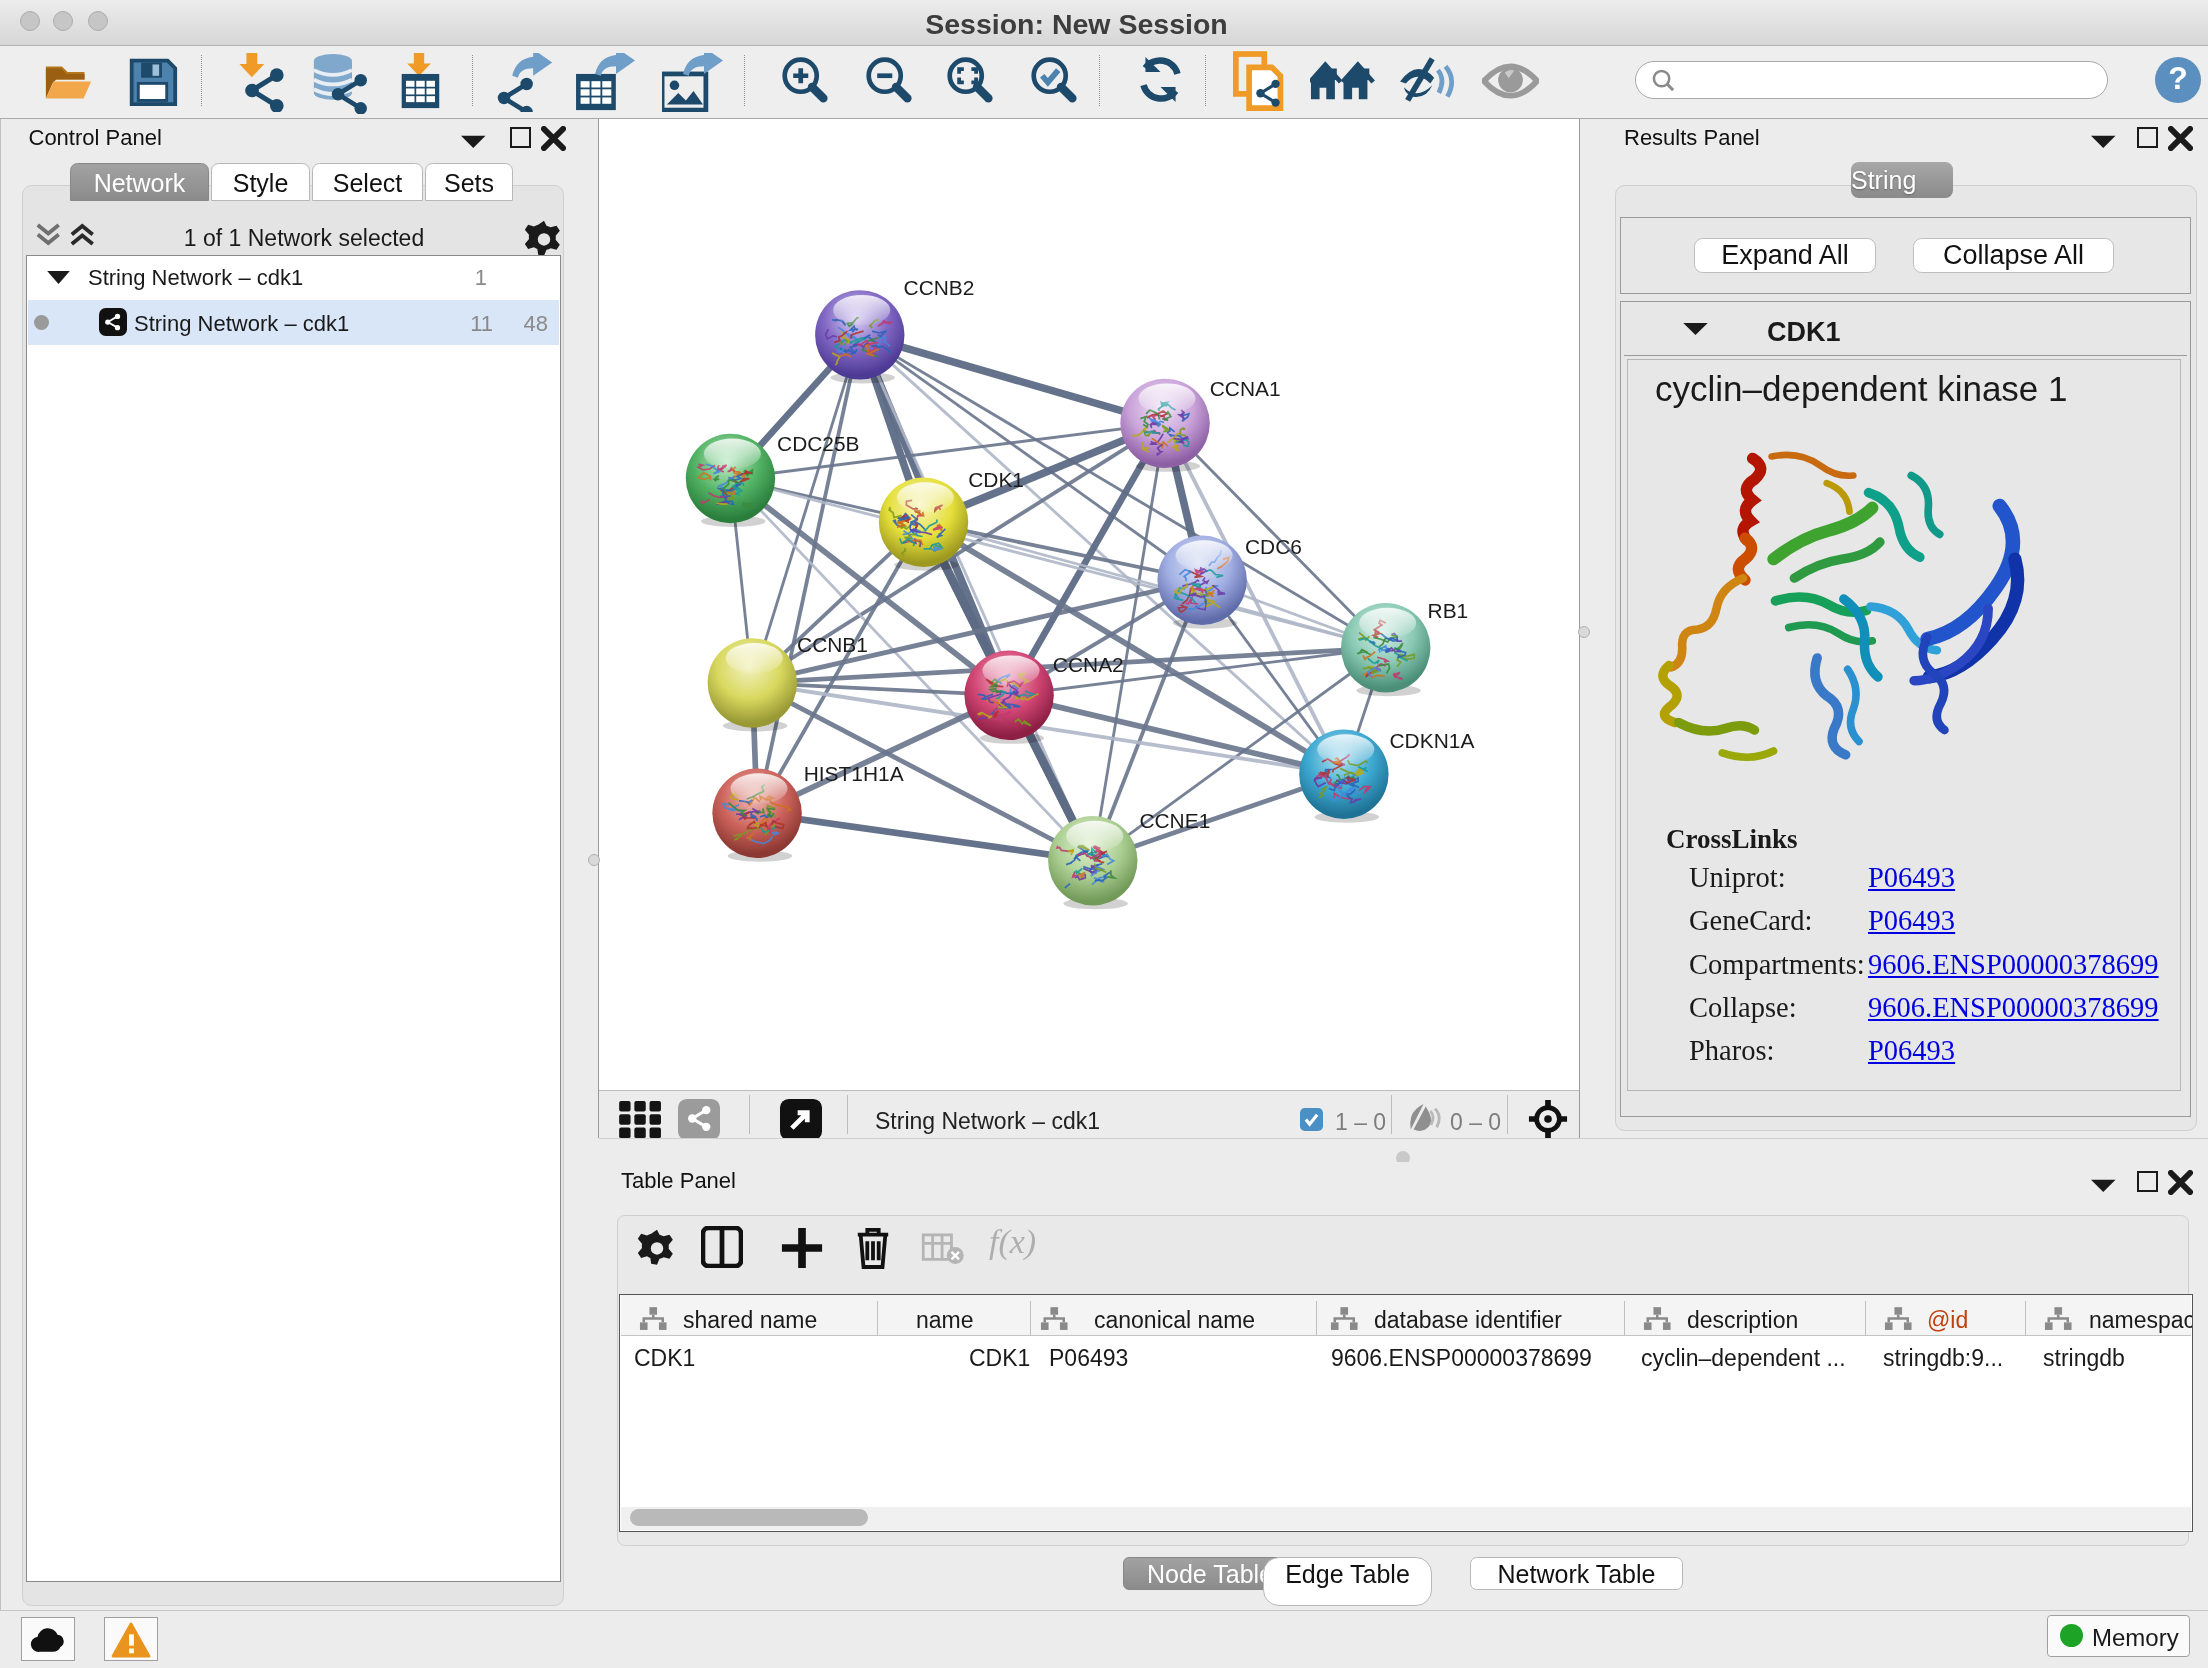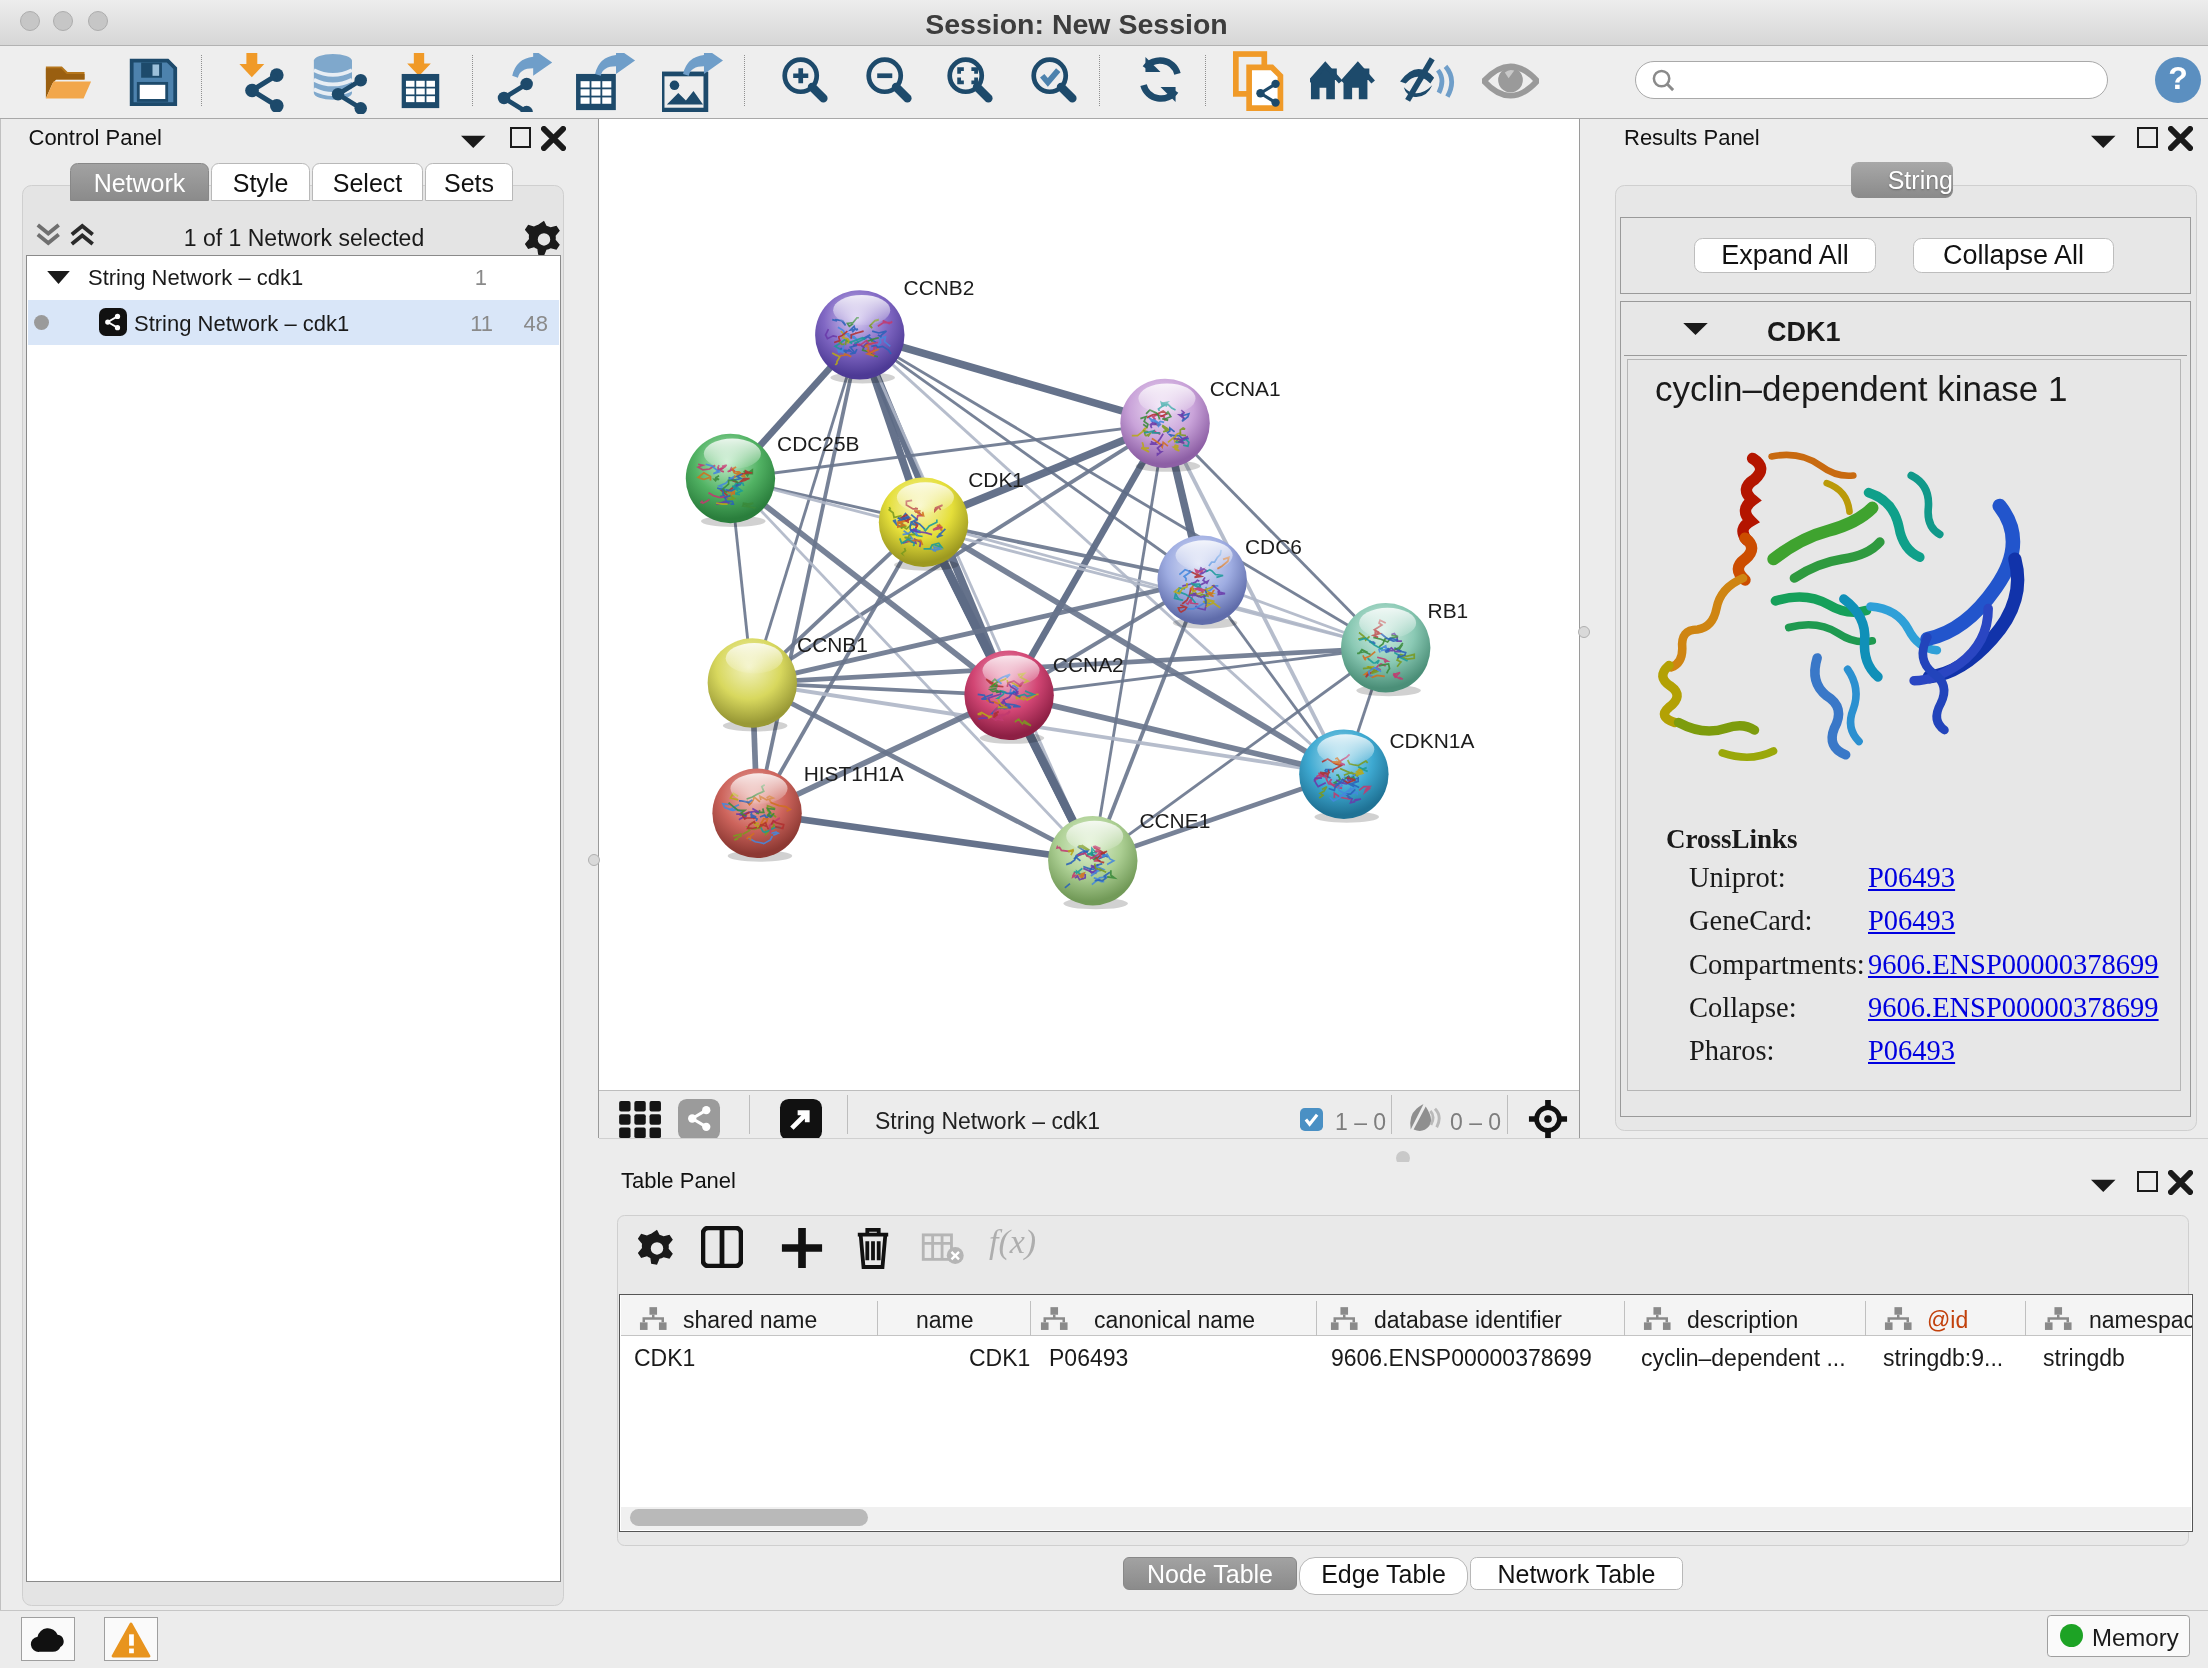--- a/index.html
+++ b/index.html
@@ -836,21 +836,21 @@
 <div class="abs" style="left:1580px;top:119px;width:629px;height:1019px;background:#ececec"></div>
 <div class="abs panelbar" style="left:1624px;top:125px">Results Panel</div>
 <svg class="abs" style="left:2089px;top:133px" width="28.5" height="17" viewBox="0 0 30 18">
     <path d="M2 3 h26 l-13 13 z" fill="#1a1a1a"></path>
   </svg>
 <div class="abs" style="left:2137px;top:127px;width:21px;height:21px;border:2.9px solid #1a1a1a"></div>
 <svg class="abs" style="left:2168px;top:126px" width="25" height="25" viewBox="0 0 26 26">
     <path d="M3 3 L23 23 M23 3 L3 23" stroke="#1a1a1a" stroke-width="6" stroke-linecap="round"></path>
   </svg>
 <div class="abs" style="left:1615px;top:185px;width:582px;height:946px;background:#e7e7e7;border:1px solid #cfcfcf;border-radius:9.5px"></div>
-<div class="abs" style="left:1851px;top:162px;width:102px;height:36px;background:linear-gradient(#a8a8a8,#8a8a8a);border-radius:7.6px;color:#fff;text-align:right;font-size:25px;line-height:36px;text-shadow:0 1px 1.9px #666">String</div>
+<div class="abs" style="left:1851px;top:162px;width:102px;height:36px;background:linear-gradient(#a8a8a8,#8a8a8a);border-radius:7.6px;color:#fff;text-align:left;font-size:25px;line-height:36px;text-shadow:0 1px 1.9px #666">String</div>
 <div class="abs" style="left:1620px;top:217px;width:571px;height:77px;border:1.9px solid #9a9a9a"></div>
 <div class="abs btn" style="left:1694px;top:238px;width:182px;height:35px;line-height:33px">Expand All</div>
 <div class="abs btn" style="left:1913px;top:238px;width:201px;height:35px;line-height:33px">Collapse All</div>
 <div class="abs" style="left:1620px;top:301px;width:571px;height:816px;border:1.9px solid #9a9a9a"></div>
 <svg class="abs" style="left:1682px;top:321px" width="27" height="16" viewBox="0 0 28 17">
     <path d="M1 2 h26 l-13 13 z" fill="#1a1a1a"></path>
   </svg>
 <div class="abs" style="left:1767px;top:317px;font-size:27px;font-weight:bold">CDK1</div>
 <div class="abs" style="left:1624px;top:355px;width:563px;height:1px;background:#9a9a9a"></div>
 <div class="abs" style="left:1627px;top:359px;width:554px;height:732px;border:1px solid #b5b5b5"></div>
@@ -1003,21 +1003,21 @@
 <div class="abs" style="left:969px;top:1345px;font-size:23px">CDK1</div>
 <div class="abs" style="left:1049px;top:1345px;font-size:23px">P06493</div>
 <div class="abs" style="left:1331px;top:1345px;font-size:23px">9606.ENSP00000378699</div>
 <div class="abs" style="left:1641px;top:1345px;font-size:23px">cyclin–dependent ...</div>
 <div class="abs" style="left:1883px;top:1345px;font-size:23px">stringdb:9...</div>
 <div class="abs" style="left:2043px;top:1345px;font-size:23px">stringdb</div>
 <div class="abs" style="left:621px;top:1507px;width:1570px;height:23px;background:#f0f0f0"></div>
 <div class="abs" style="left:630px;top:1509px;width:238px;height:17px;background:#b9b9b9;border-radius:8.6px"></div>
 
 <div class="abs tab tabsel" style="left:1123px;top:1557px;width:174px;height:33px;line-height:33px;border-radius:6px">Node Table</div>
-<div class="abs tab" style="left:1299px;top:1557px;width:169px;height:38px;line-height:33px;border-radius:16px">Edge Table</div>
+<div class="abs tab" style="left:1263px;top:1557px;width:169px;height:49px;line-height:33px;border-radius:16px">Edge Table</div>
 <div class="abs tab" style="left:1470px;top:1557px;width:213px;height:33px;line-height:33px;border-radius:6.7px">Network Table</div>
 
 <div class="abs" style="left:0;top:1610px;width:2208px;height:58px;background:#ececec;border-top:1px solid #c6c6c6"></div>
 <div class="abs" style="left:21px;top:1617px;width:54px;height:44px;background:#fafafa;border:1.9px solid #9f9f9f"></div>
 <svg class="abs" style="left:29.5px;top:1627px" width="38" height="25" viewBox="0 0 40 26">
     <path d="M10 26 a8 8 0 0 1 -2 -16 a11 11 0 0 1 21 -2 a7 7 0 0 1 3 13 q-2 5 -8 5 z" fill="#111"></path>
   </svg>
 <div class="abs" style="left:104px;top:1617px;width:54px;height:44px;background:#fafafa;border:1.9px solid #9f9f9f"></div>
 <svg class="abs" style="left:111px;top:1622px" width="40" height="36" viewBox="0 0 42 38">
     <path d="M21 2 L40 36 H2 z" fill="#e8941e" stroke="#e8941e" stroke-width="3" stroke-linejoin="round"></path>

